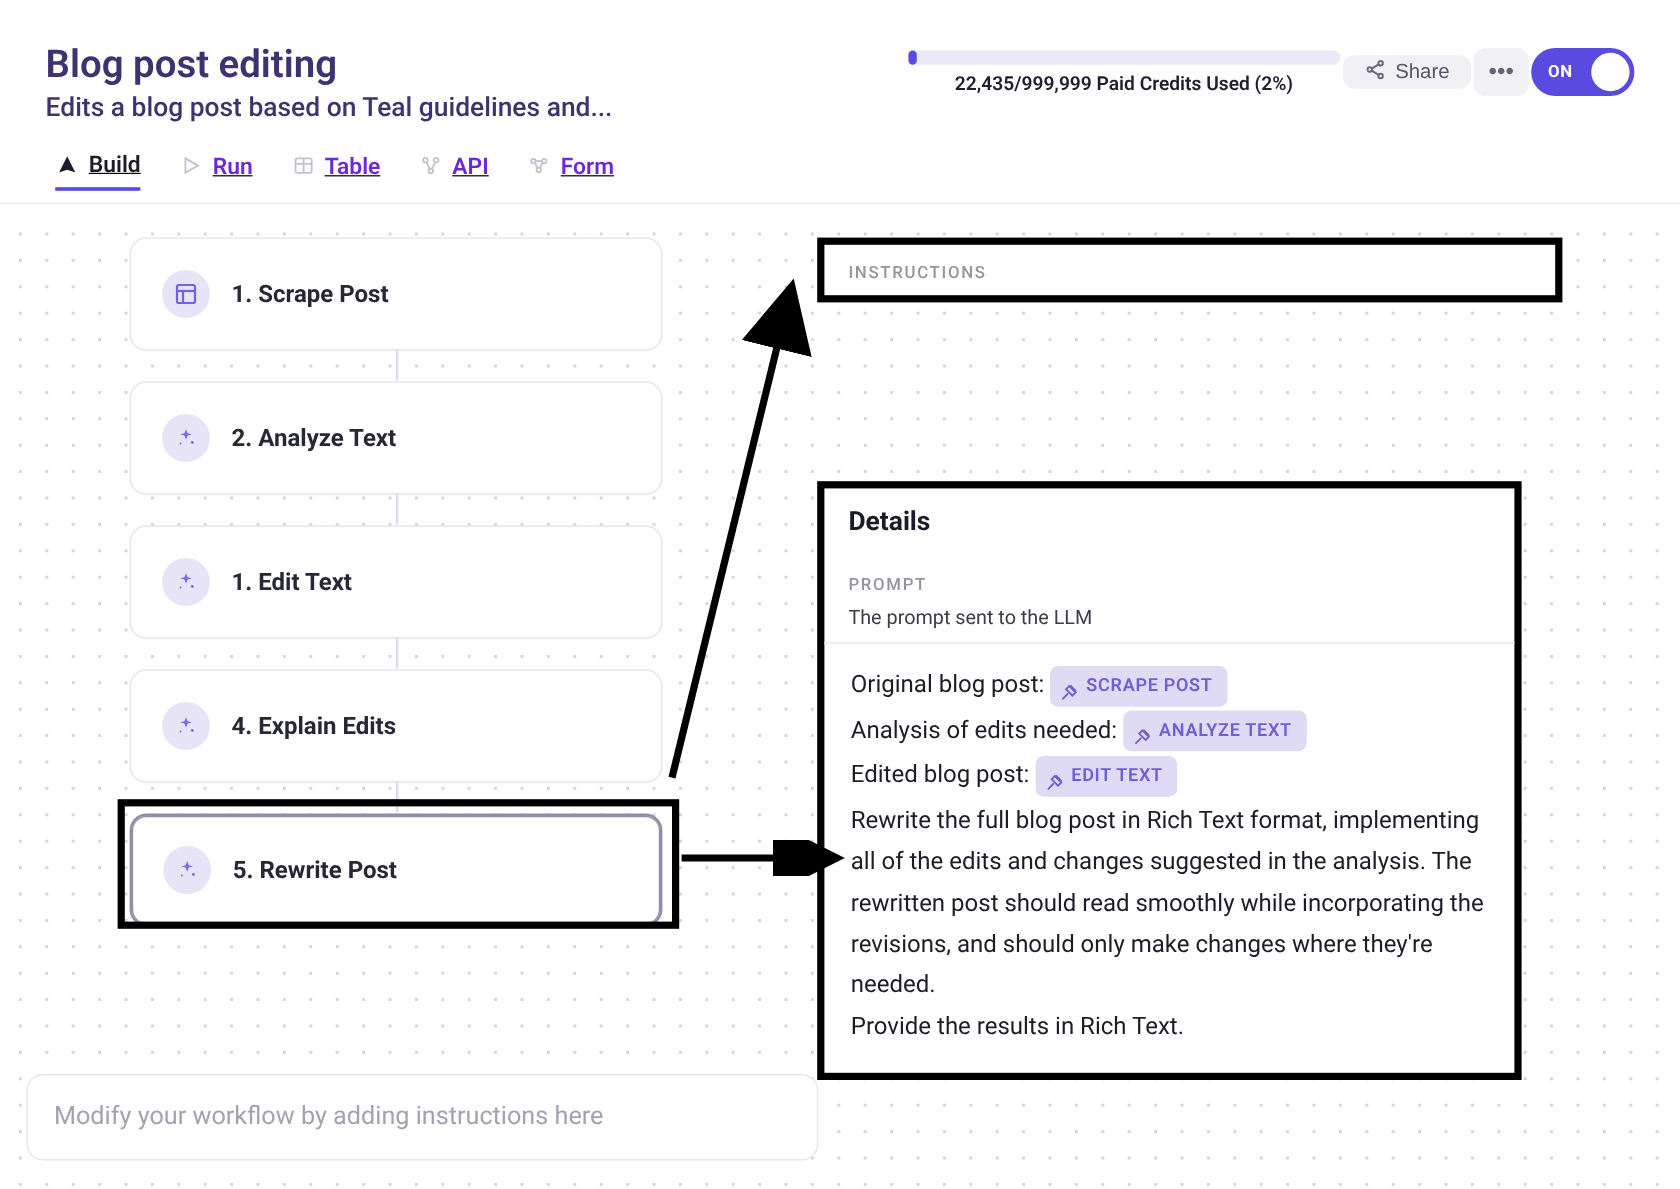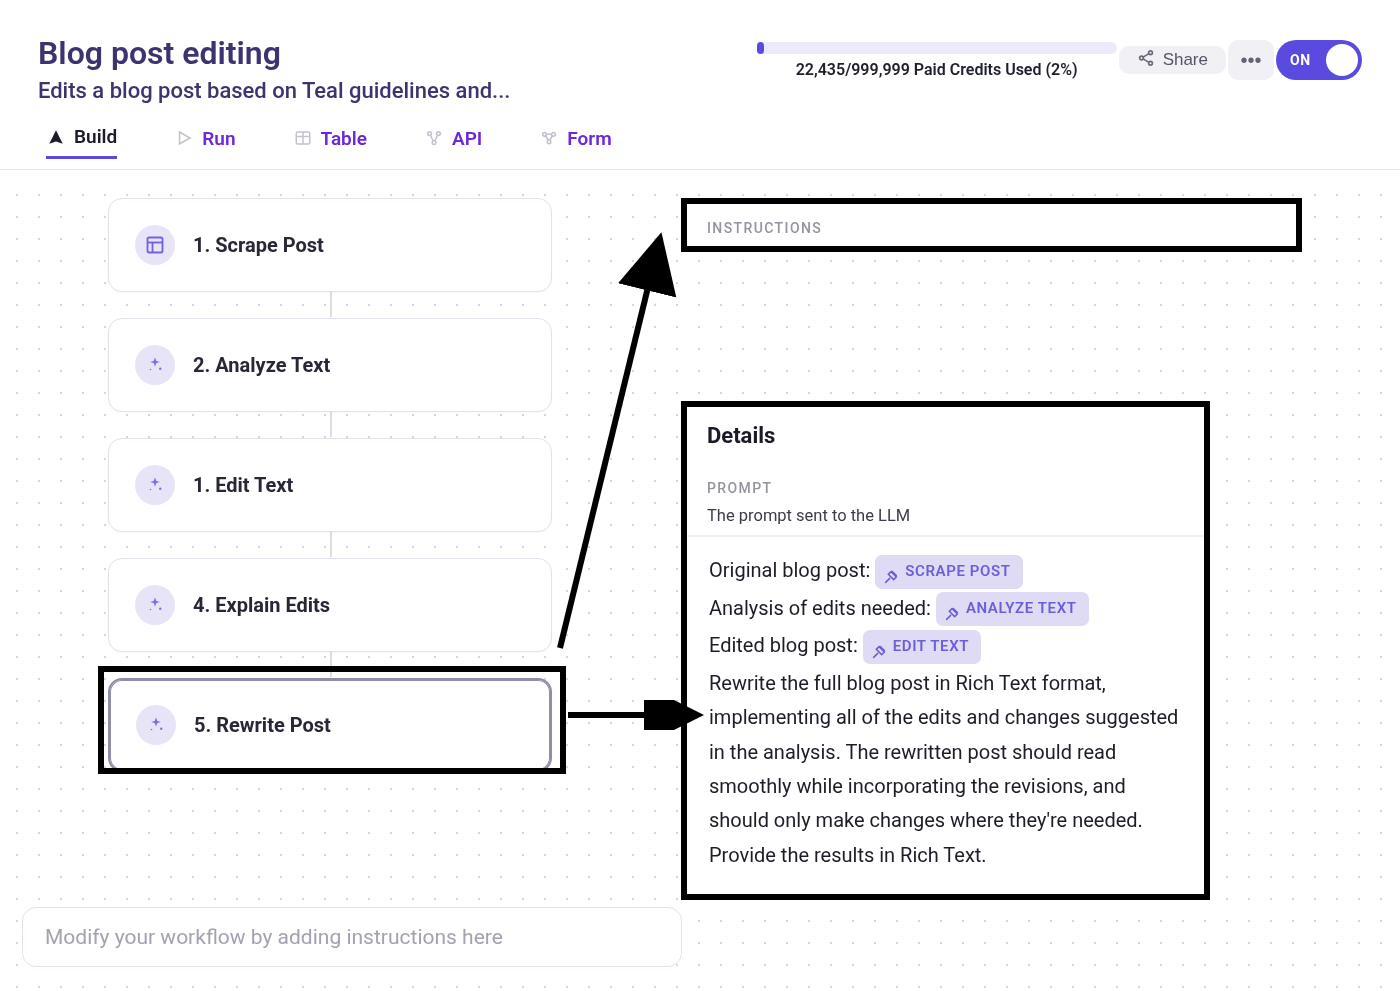--- a/index.html
+++ b/index.html
@@ -89,23 +89,23 @@
     display:flex; align-items:center; cursor:pointer;
   }
   .toggle-label { color:#fff; font-size:14px; font-weight:700; margin-left:14px; letter-spacing:0.5px;}
   .toggle-knob {
     width:32px; height:32px; border-radius:50%; background:#fff;
     position:absolute; right:4px; top:4px;
   }
 
   
   .tabs {
-    display:flex; gap: 57px; padding: 22px 38px 10px 46px;
+    display:flex; gap: 32px; padding: 22px 38px 10px 46px;
     border-bottom: 1px solid var(--border-light);
-    font-size:19px; font-weight:600;
+    font-size:19px; font-weight:600;text-decoration:underline;
   }
   .tab { display:flex; align-items:center; gap:8px; color:#6d28d9; cursor:pointer; padding-bottom:8px;}
   .tab.active { color:#1c1c2b; border-bottom:3px solid var(--purple); }
   .tab-icon-wrap { display:inline-flex; width:20px; height:20px; align-items:center; justify-content:center;}
 
   
   .canvas-area {
     position:absolute; left:0; top:178px; right:0; bottom:0;
     background-image: radial-gradient(#d5d5e2 1.2px, transparent 1.2px);
     background-size: 22px 22px;
@@ -178,21 +178,21 @@
     color: var(--badge-text);
     font-size:15px; font-weight:600; letter-spacing:0.6px;
     padding: 4px 12px 4px 8px; border-radius:7px;
     vertical-align: middle;
   }
   .var-badge svg { width:16px; height:16px;}
 
   
   .modify-bar {
     position:absolute; left:22px; right:718px; bottom:24px;
-    height:60px; background:#fff;
+    height:72px; background:#fff;
     border:1px solid #e2e2ee; border-radius:14px;
     display:flex; align-items:center; padding: 0 22px;
     font-size:21px; color:#a2a2b0;
   }
 </style>
 </head>
 <body>
 
 <div class="header">
   <div class="title-block">
@@ -344,21 +344,21 @@
       <div class="node-title">5. Rewrite Post</div>
     </div>
   </div>
 
   <div class="highlight-box" style="left:98px; top:488px; width:468px; height:108px;"></div>
 
   <div class="panel" style="left:681px; top:20px; width:621px;">
     <div class="panel-section-label">INSTRUCTIONS</div>
   </div>
 
-  <div class="panel" style="left:681px; top:223px; width:529px;">
+  <div class="panel" style="left:681px; top:223px; width:587px;">
     <div class="details-heading">Details</div>
     <div class="panel-section-label" style="padding-top:24px;">PROMPT</div>
     <div class="prompt-desc">The prompt sent to the LLM</div>
     <div class="prompt-body">
       <div class="prompt-line">
         <span>Original blog post: </span>
         <span class="var-badge">
           <svg viewBox="0 0 24 24" fill="none" stroke="#6b5ed9" stroke-width="2.3" stroke-linecap="round">
               <path d="M4 20l6-6M14 4l6 6"></path>
               <path d="M12 4l8 8-4 4-8-8z"></path>

